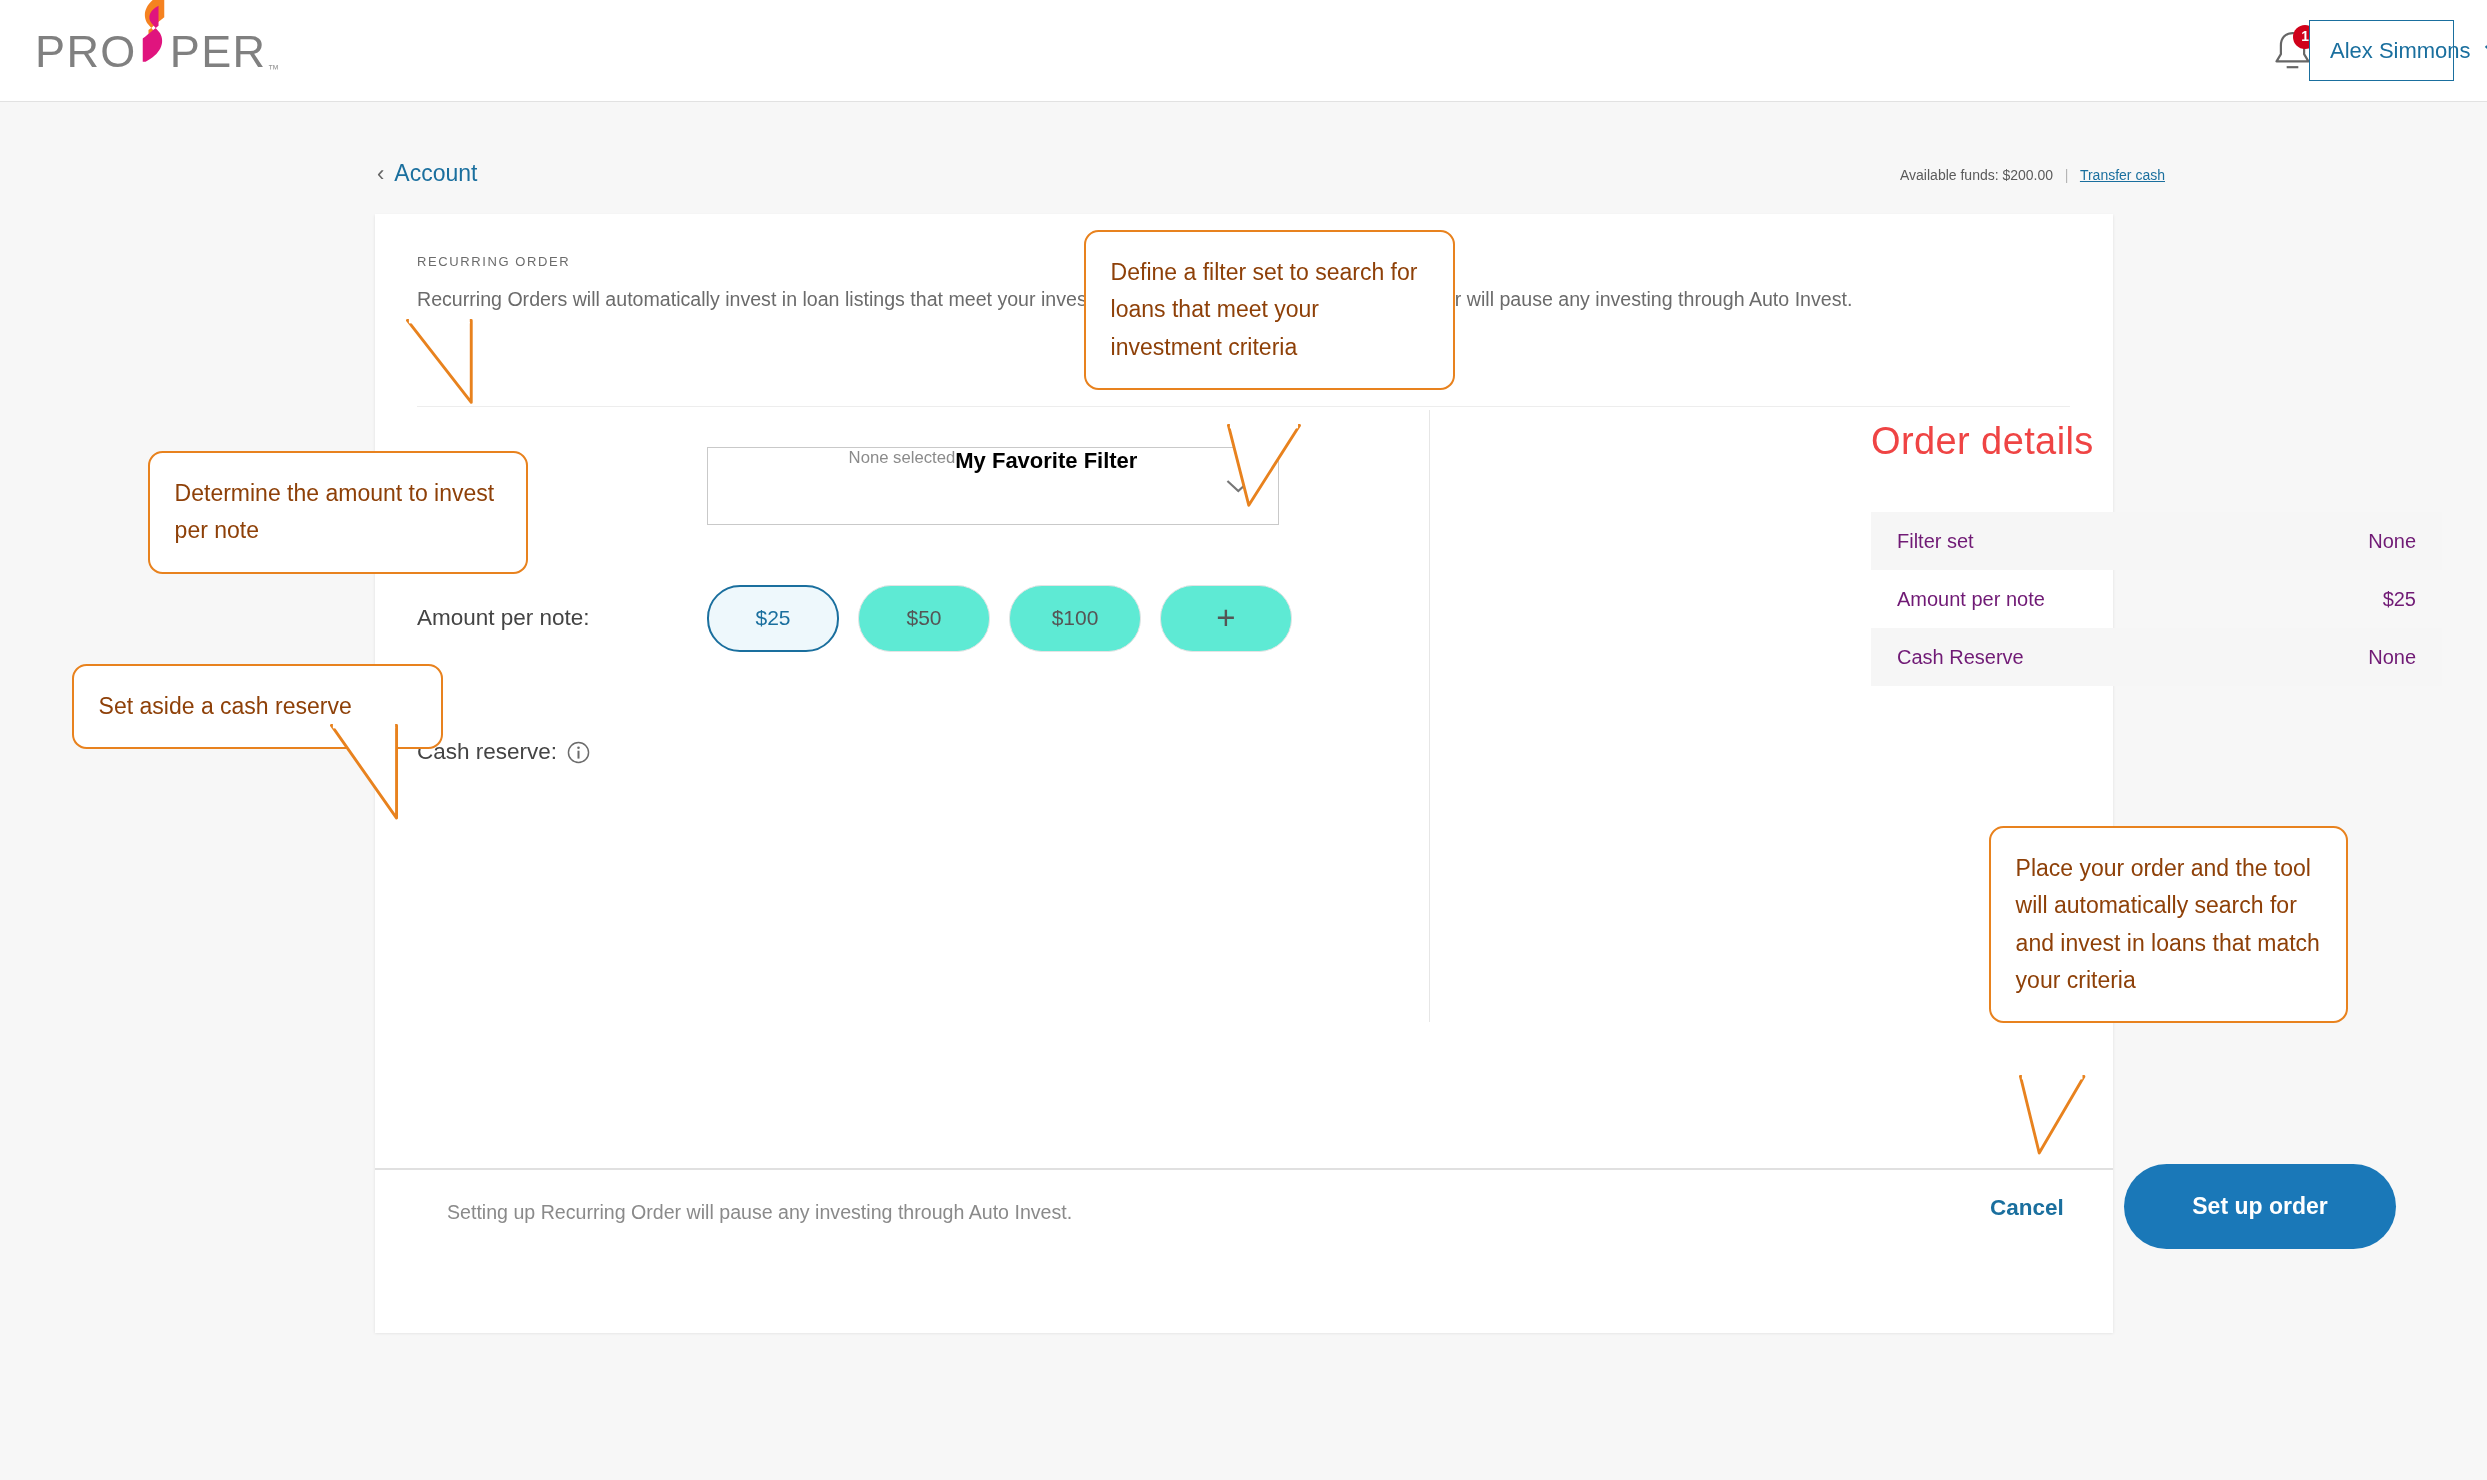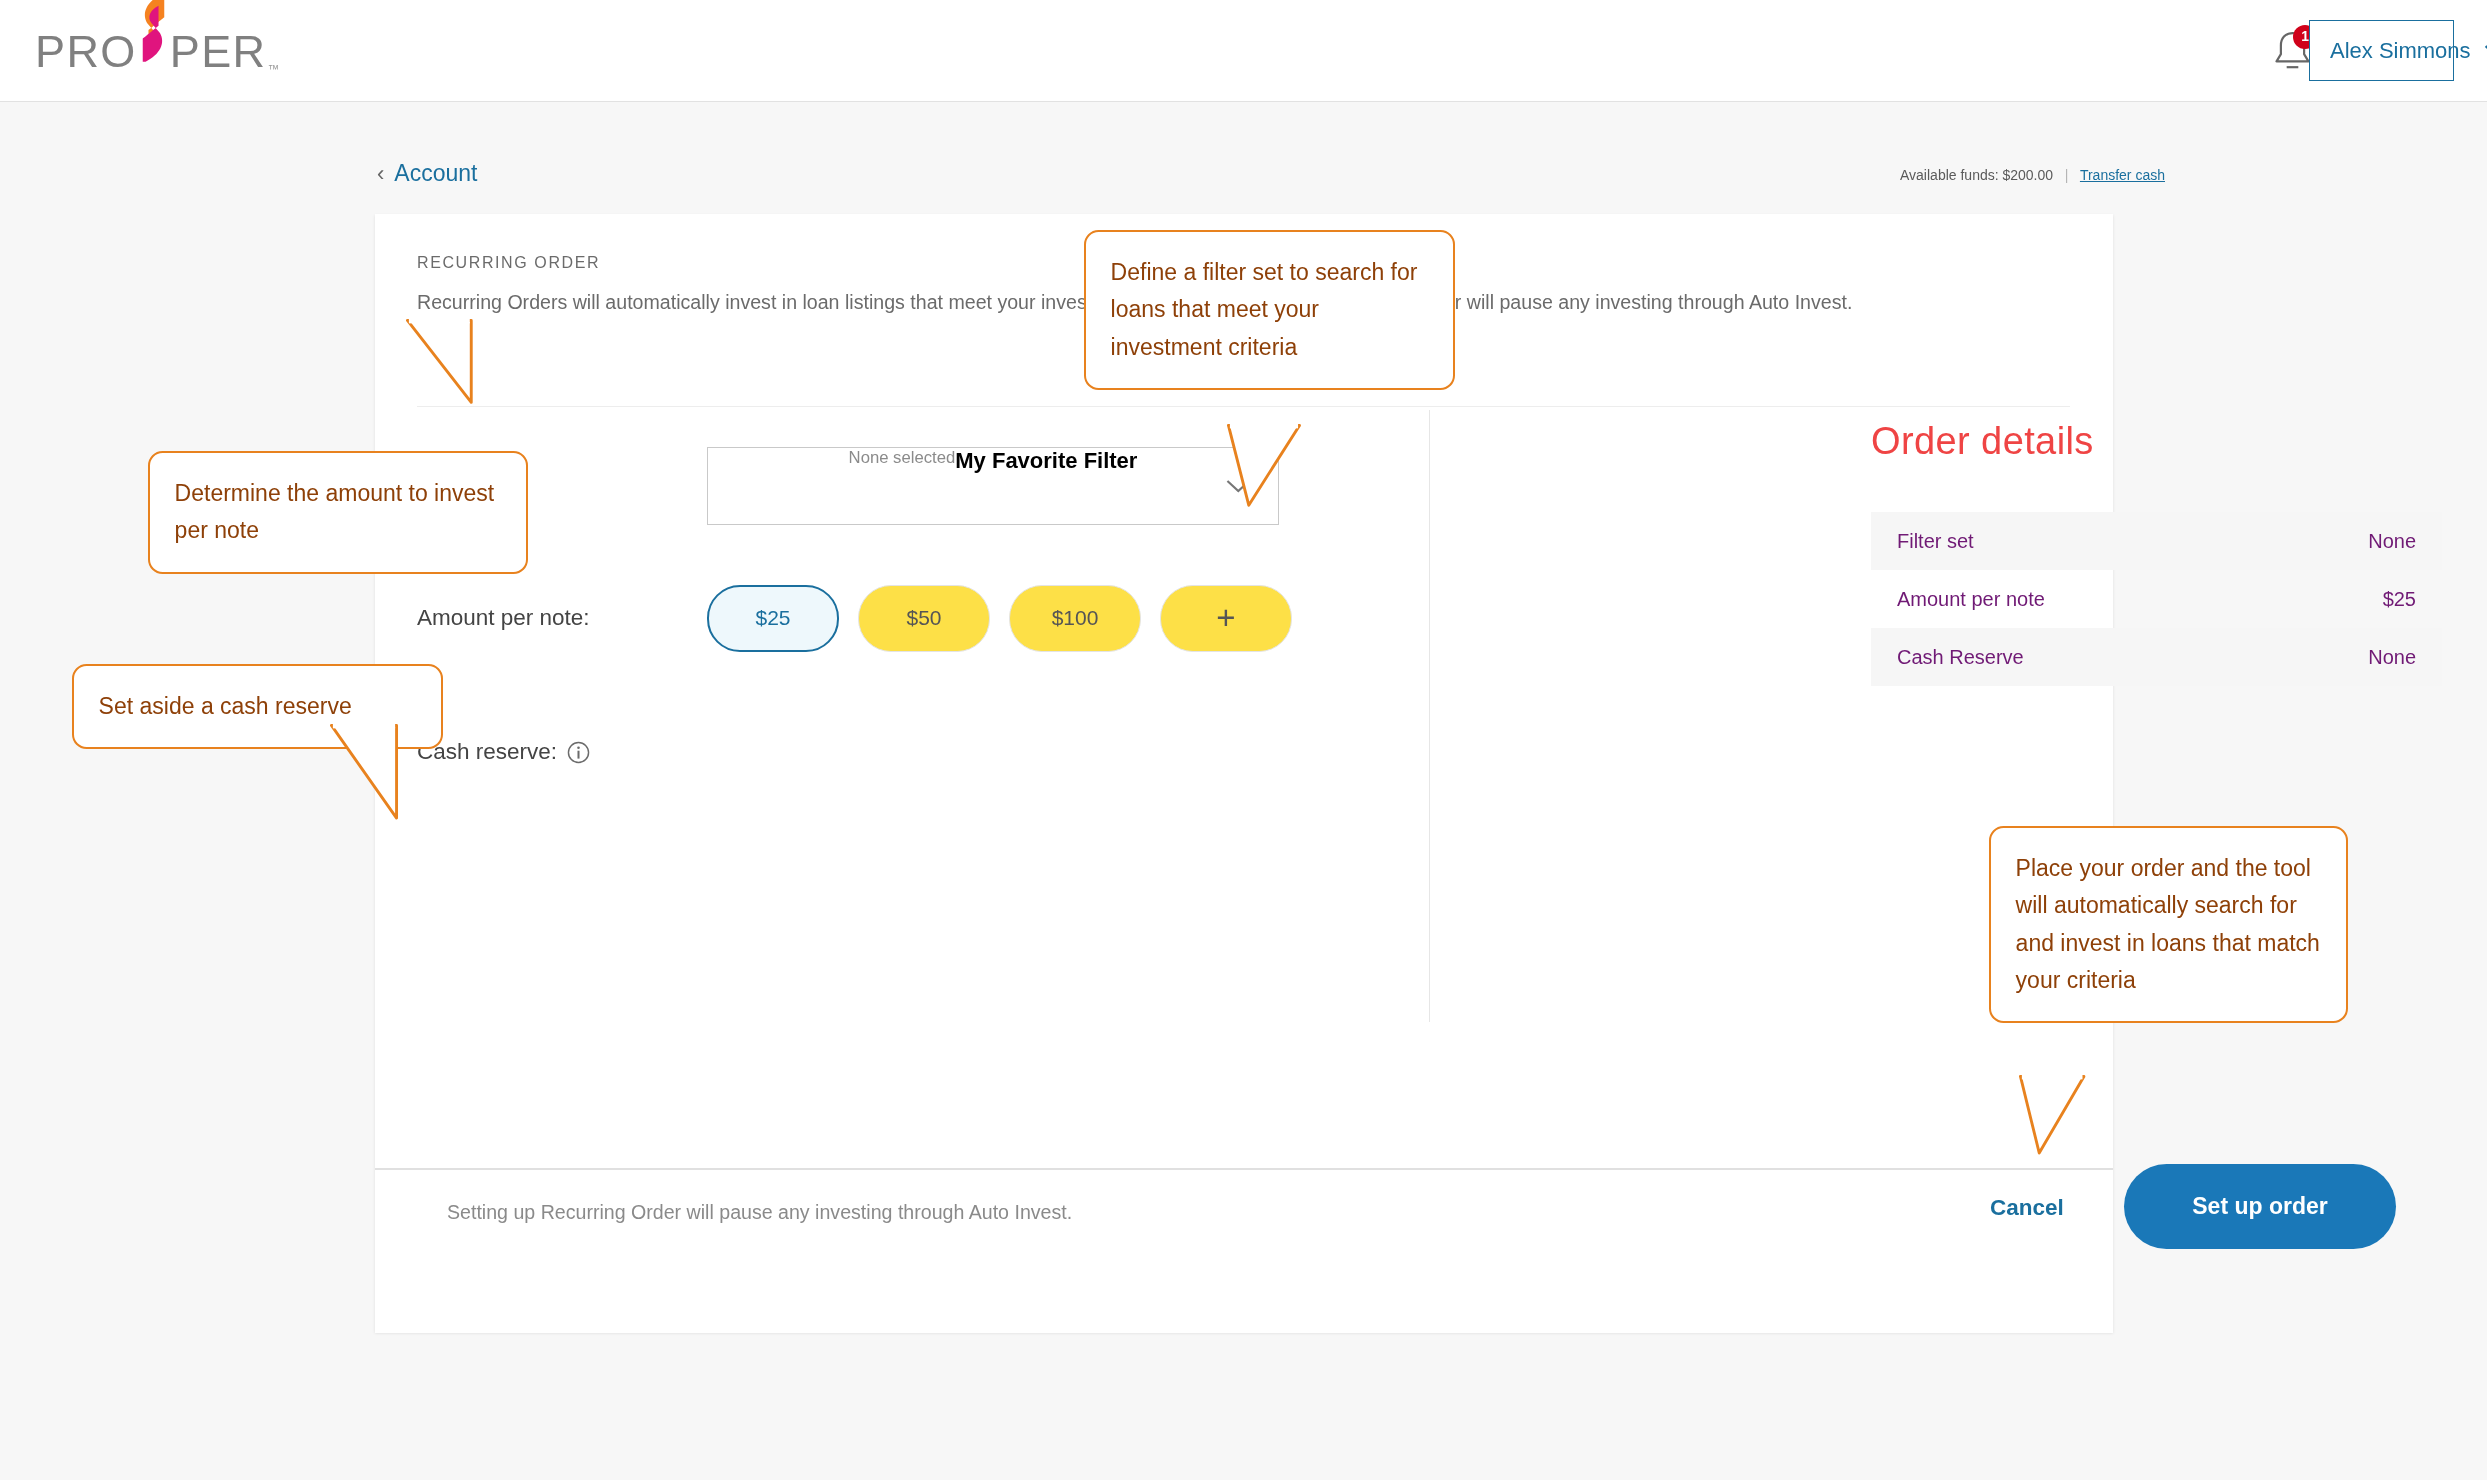--- a/index.html
+++ b/index.html
@@ -78,21 +78,21 @@
 
   
   .card {
     position: absolute; left: 375px; top: 112px;
     width: 1738px; height: 1119px;
     background: #ffffff;
     box-shadow: 0 0.7px 2.9px rgba(0,0,0,.10);
   }
   .card-head { position: absolute; left: 42px; top: 40px; width: 1014px; }
   .eyebrow {
-    font-size: 16px; letter-spacing: 1.6px; color: #6b6b6b;
+    font-size: 13px; letter-spacing: 1.6px; color: #6b6b6b;
     text-transform: uppercase;
   }
   .intro {
     margin-top: 16px; font-size: 19.6px; line-height: 1.45; color: #6b6b6b;
     width: 1651px;
   }
   .hr-head {
     position: absolute; left: 42px; top: 192px;
     width: 1653px; height: 1.4px; background: #ededed;
   }
@@ -128,21 +128,21 @@
     display: flex; flex-direction: row; justify-content: center;
     padding: 0 20px;
   }
   .select .ph { font-size: 16.7px; color: #8b8b8b; margin-bottom: 2.9px; }
   .select .val { font-size: 22px; color: #000000; font-weight: bold; }
   .select .arrow { position: absolute; right: 27.5px; top: 50%; transform: translateY(-50%); }
 
   .pills { display: flex; gap: 19px; }
   .pill {
     width: 132px; height: 67px; border-radius: 33px;
-    border: 1.4px solid #e4e4e4; background: #fde047;
+    border: 1.4px solid #e4e4e4; background: #5eead4;
     color: #555; font-size: 21px;
     display: flex; align-items: center; justify-content: center;
     cursor: pointer;
   }
   .pill.sel {
     border: 2.2px solid #1a6f9e; background: #eef8fc; color: #1a6f9e;
   }
   .pill.plus { font-size: 33px; color: #555; font-weight: 300; }
   .pill.wide { width: 278px; }
 

